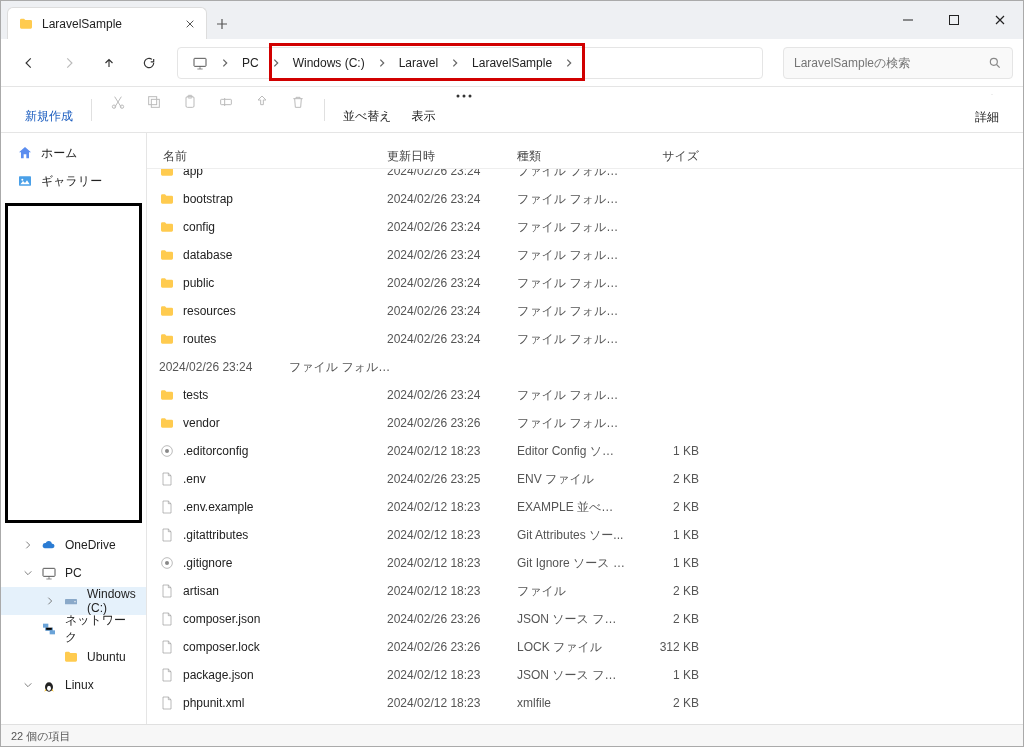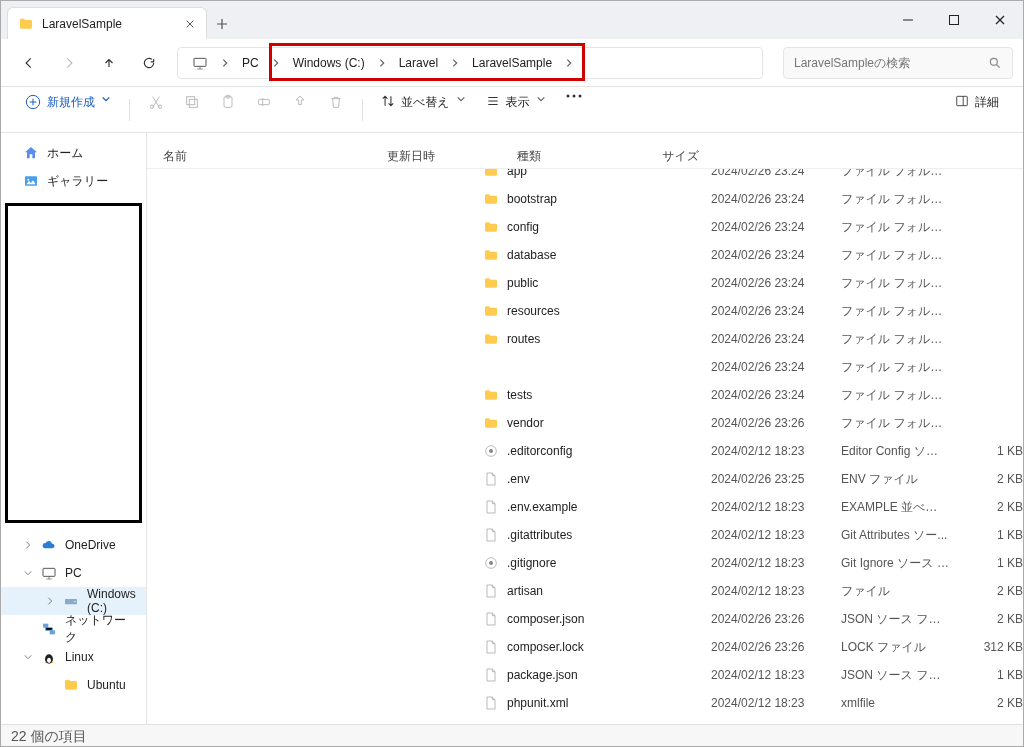--- a/index.html
+++ b/index.html
@@ -34,47 +34,47 @@
 .bc-seg { padding: 6px 8px; cursor: pointer; display: flex; align-items: center; }
 .bc-chev { padding: 0 4px; color: #666; display: flex; }
 .bc-highlight { position: absolute; border: 3px solid #d10000; pointer-events: none; }
 .searchbox { width: 230px; height: 32px; border: 1px solid #e5e5e5; border-radius: 4px; background: #f9f9f9; display: flex; align-items: center; padding: 0 10px; margin-left: 10px; }
 .searchbox input { border: none; outline: none; flex: 1; font-size: 12px; background: transparent; }
 
 .toolbar {
   height: 46px; background: #fff; display: flex; align-items: center;
   padding: 0 16px; gap: 4px; border-bottom: 1px solid #e5e5e5;
 }
-.tb-btn { height: 32px; padding: 0 8px; display: flex; align-items: flex-start; gap: 6px; border-radius: 4px; cursor: pointer; }
+.tb-btn { height: 32px; padding: 0 8px; display: flex; align-items: flex-end; gap: 14px; border-radius: 4px; cursor: pointer; flex-direction: column; }
 .tb-btn.primary { color: #1a5cbf; }
 .tb-sep { width: 1px; height: 22px; background: #e0e0e0; margin: 0 6px; }
 .tb-right { margin-left: auto; display: flex; align-items: center; gap: 6px; }
 
 .main { display: flex; height: calc(747px - 38px - 48px - 46px - 24px); background: #fff; }
 .sidebar { width: 146px; border-right: 1px solid #e5e5e5; padding: 6px 0; overflow: hidden; }
 .side-item { display: flex; align-items: center; height: 28px; padding: 0 8px 0 22px; gap: 8px; cursor: pointer; }
-.side-item.top { padding-left: 22px; }
+.side-item.top { padding-left: 16px; }
 .side-item.active { background: #e5f1fb; }
 .side-item .chev { width: 10px; display: inline-flex; justify-content: center; }
 .side-item.sub { padding-left: 44px; }
 .black-box { margin: 8px 4px; border: 3px solid #000; height: 320px; }
 
 .filepane { flex: 1; overflow: auto; position: relative; }
 .col-headers { display: flex; height: 24px; border-bottom: 1px solid #eee; align-items: center; font-size: 12px; color: #444; padding-left: 12px; position: sticky; top: 12px; background: #fff; }
 .col-name { width: 228px; padding-left: 4px; }
 .col-date { width: 130px; }
 .col-type { width: 108px; }
 .col-size { width: 74px; text-align: right; }
-.row { display: flex; height: 28px; align-items: center; padding-left: 12px; cursor: pointer; justify-content: flex-end; }
+.row { display: flex; height: 28px; align-items: center; padding-left: 12px; cursor: pointer; }
 .row .cell-name { width: 228px; display: flex; align-items: center; gap: 8px; }
 .row .cell-date { width: 130px; color: #555; }
 .row .cell-type { width: 108px; color: #555; white-space: nowrap; overflow: hidden; text-overflow: ellipsis; }
 .row .cell-size { width: 74px; color: #555; text-align: right; }
 
-.statusbar { height: 24px; background: #f7f7f7; border-top: 1px solid #e0e0e0; display: flex; align-items: center; padding: 0 10px; font-size: 14px; color: #555; }
+.statusbar { height: 24px; background: #f7f7f7; border-top: 1px solid #e0e0e0; display: flex; align-items: center; padding: 0 10px; font-size: 11px; color: #555; }
 
 svg { display: block; }
 .icon14 { width: 14px; height: 14px; }
 .icon16 { width: 16px; height: 16px; }
 .muted { color: #9a9a9a; }
 </style>
 </head>
 <body>
 
 <div class="titlebar">
@@ -341,43 +341,43 @@
       <span class="chev" style="width:10px"></span>
       <span>
           <svg class="icon16" viewBox="0 0 24 24">
             <rect x="3" y="4" width="8" height="6" fill="#6aa3d8"></rect>
             <rect x="13" y="14" width="8" height="6" fill="#6aa3d8"></rect>
             <path stroke="#6aa3d8" stroke-width="1.5" d="M7 10v4h10v-4"></path>
           </svg>
         </span>
       <span>ネットワーク</span>
     </div>
+    <div class="side-item sub">
+      <span class="chev" style="width:10px"></span>
+      <span>
+          <svg class="icon16" viewBox="0 0 24 24">
+            <path fill="#ffcb4f" d="M3 6a2 2 0 0 1 2-2h4l2 2h8a2 2 0 0 1 2 2v9a2 2 0 0 1-2 2H5a2 2 0 0 1-2-2z"></path>
+          </svg>
+        </span>
+      <span>Ubuntu</span>
+    </div>
     <div class="side-item">
       <span class="chev">
           <svg width="10" height="10" viewBox="0 0 12 12">
             <path fill="none" stroke="#666" d="M2 4l4 4 4-4"></path>
           </svg>
         </span>
       <span>
           <svg class="icon16" viewBox="0 0 24 24">
             <ellipse cx="12" cy="15" rx="6" ry="7" fill="#222"></ellipse>
             <ellipse cx="12" cy="17" rx="3" ry="4" fill="#fff"></ellipse>
             <path fill="#f4b400" d="M8 20l-3 2 2-4zM16 20l3 2-2-4z"></path>
           </svg>
         </span>
       <span>Linux</span>
-    </div>
-    <div class="side-item sub">
-      <span class="chev" style="width:10px"></span>
-      <span>
-          <svg class="icon16" viewBox="0 0 24 24">
-            <path fill="#ffcb4f" d="M3 6a2 2 0 0 1 2-2h4l2 2h8a2 2 0 0 1 2 2v9a2 2 0 0 1-2 2H5a2 2 0 0 1-2-2z"></path>
-          </svg>
-        </span>
-      <span>Ubuntu</span>
     </div>
   </div>
 
   <div class="filepane">
     <div class="col-headers">
       <div class="col-name">名前</div>
       <div class="col-date">更新日時</div>
       <div class="col-type">種類</div>
       <div class="col-size">サイズ</div>
     </div>

